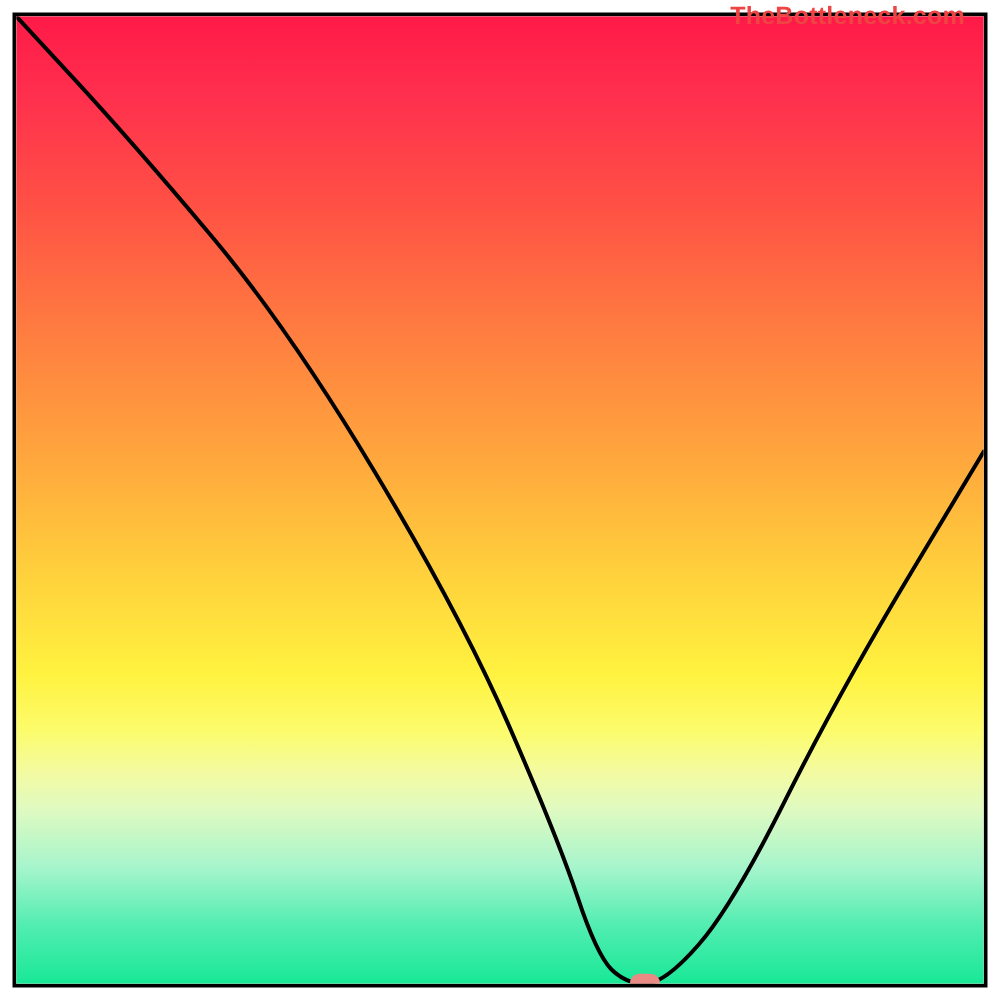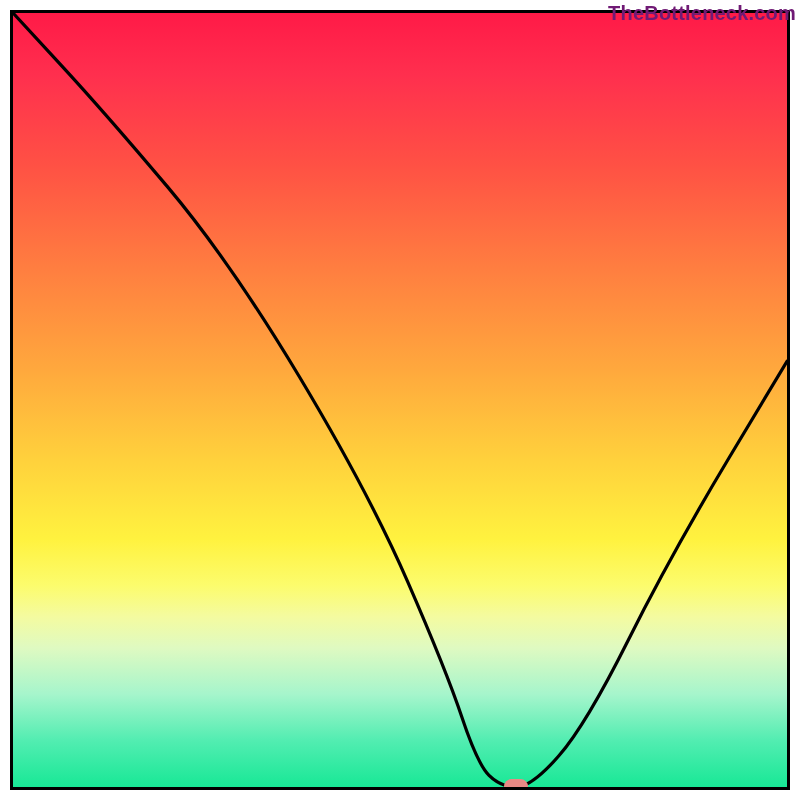--- a/index.html
+++ b/index.html
@@ -7,24 +7,24 @@
     padding: 0;
     width: 800px;
     height: 800px;
     background: #ffffff;
     font-family: Arial, Helvetica, sans-serif;
     position: relative;
   }
   .watermark {
     position: absolute;
     top: 2px;
-    right: 4px;
+    right: 28px;
     font-size: 20px;
     font-weight: 600;
-    color: #701a75;
+    color: #ef4444;
     z-index: 10;
     letter-spacing: 0.2px;
   }
   .chart-container {
     position: absolute;
     left: 10px;
     top: 10px;
     width: 780px;
     height: 780px;
     border: 3px solid #000;

